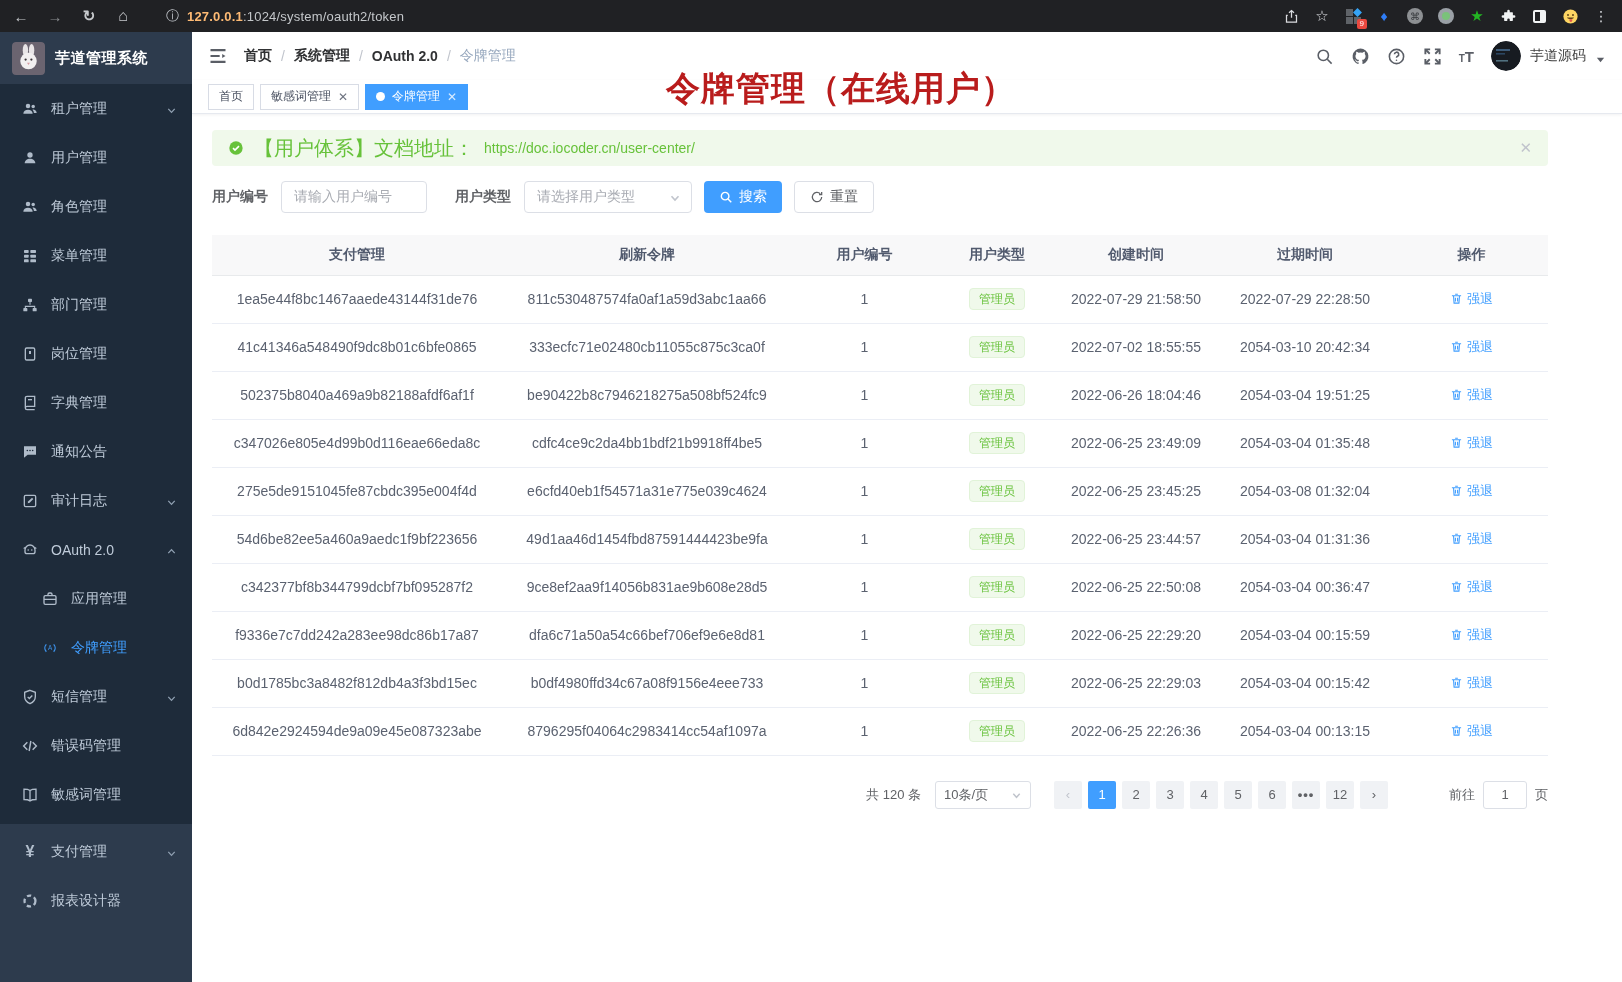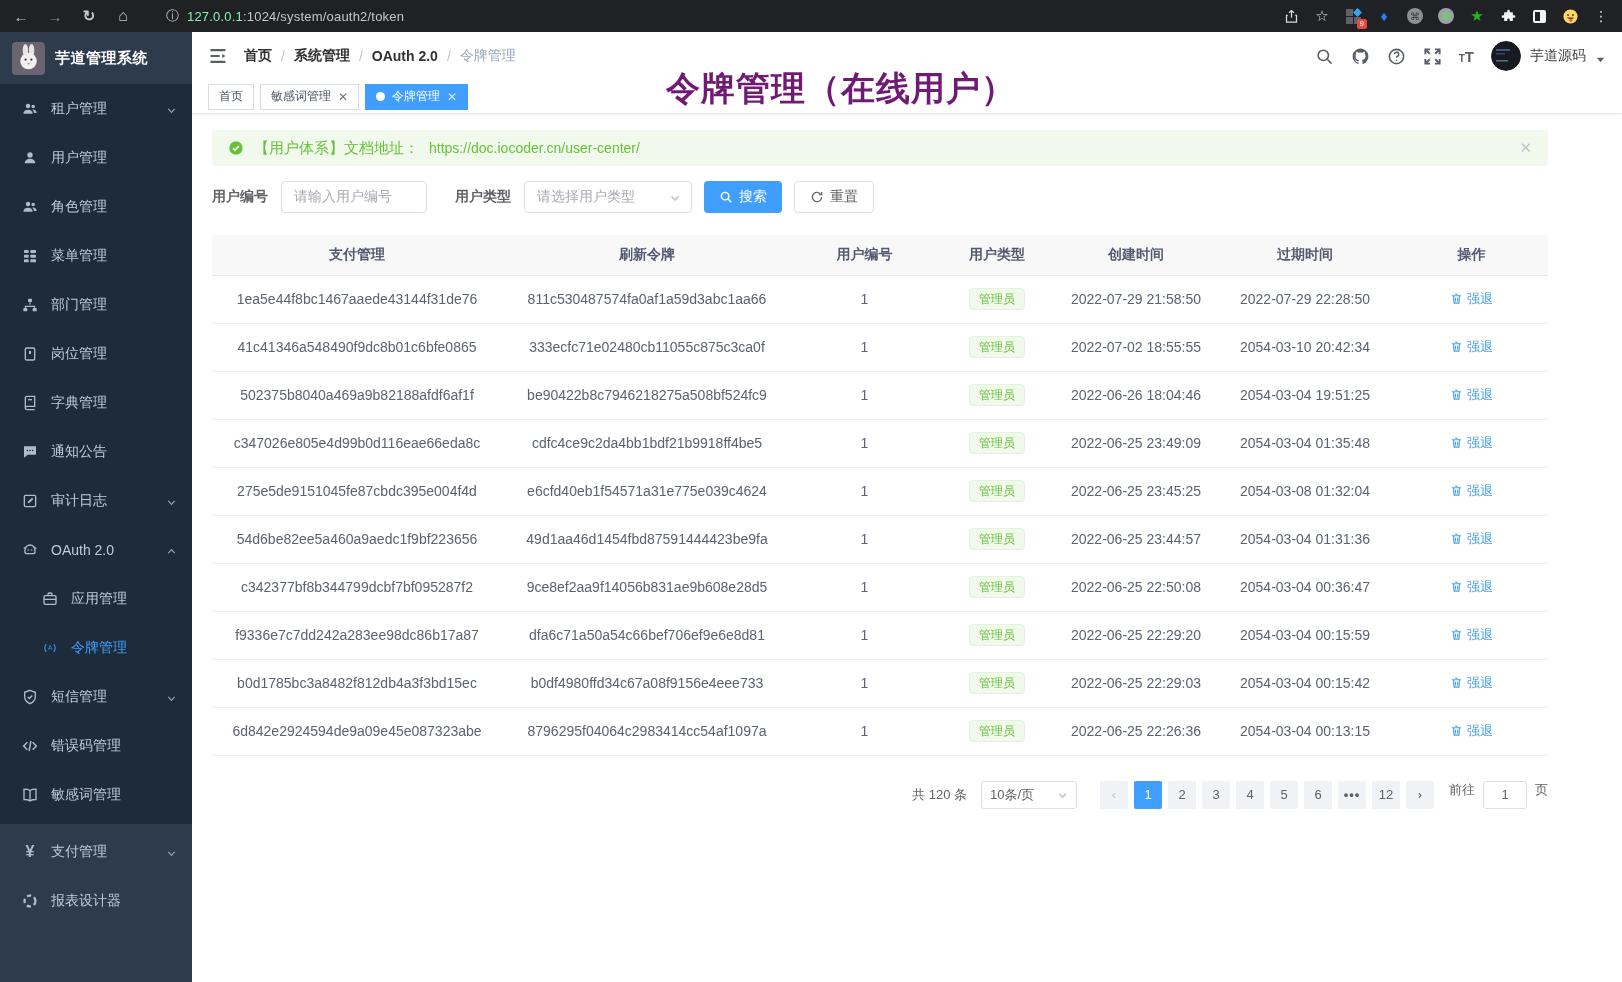--- a/index.html
+++ b/index.html
@@ -6,21 +6,21 @@
   body { font-family:"Liberation Sans", sans-serif; }
   .screen { width:1622px; height:982px; position:relative; background:#fff; overflow:hidden; }
 
   
   .chrome { height:32px; background:#202124; display:flex; align-items:center; padding:0 12px; color:#c7cacd; gap:16px; }
   .chrome .navic { font-size:15px; width:18px; text-align:center; cursor:pointer; }
   .chrome .dim { color:#8a8d90; }
   .urlbox { display:flex; align-items:center; gap:8px; margin-left:18px; flex:1; }
   .urlbox .info { color:#bdc1c6; font-size:13px; }
   .url { font-size:13px; color:#dfe1e5; letter-spacing:.2px; }
-  .url b { color:#86efac; font-weight:normal; }
+  .url b { color:#fdba74; font-weight:bold; }
   .url span.rest { color:#c4c7ca; font-weight:normal; }
   .chrome-right { display:flex; align-items:center; gap:13px; }
   .ext { position:relative; width:18px; height:18px; display:flex; align-items:center; justify-content:center; font-size:13px; cursor:pointer; }
   .ext .badge9 { position:absolute; right:-5px; bottom:-4px; background:#e9483f; color:#fff; font-size:8px; padding:0 3px; border-radius:2px; line-height:10px; height:10px; }
   .sq4 { display:grid; grid-template-columns:7px 7px; grid-gap:1px; }
   .sq4 i { width:7px; height:7px; background:#5f6368; }
   .sq4 i.b { background:#35a3f5; transform:rotate(45deg); scale:.9; }
   .gem { color:#2f7df6; font-size:14px; }
   .gcircle { width:16px; height:16px; border-radius:50%; background:#8d9093; color:#34373a; font-size:10px; display:flex; align-items:center; justify-content:center; }
   .reccircle { width:16px; height:16px; border-radius:50%; background:#9aa0a6; display:flex; align-items:center; justify-content:center; }
@@ -74,21 +74,21 @@
   .tag { height:26px; display:inline-flex; align-items:center; padding:0 10px; border:1px solid #d8dce5; background:#fff; font-size:12px; color:#495060; gap:7px; cursor:pointer; white-space:nowrap; }
   .tag .dot { width:9px; height:9px; border-radius:50%; background:#fff; display:none; }
   .tag.active { background:#409eff; border-color:#409eff; color:#fff; }
   .tag.active .dot { display:inline-block; }
   .tag .x { font-size:12px; opacity:.8; cursor:pointer; }
 
   
   .content { padding:16px 0 0 20px; width:1356px; }
   .alert { width:1336px; height:36px; background:#f0f9eb; border-radius:4px; display:flex; align-items:center; padding:0 16px; gap:10px; }
   .alert .aicon { width:16px; height:16px; display:inline-flex; }
-  .alert-text { font-size:15px; color:#67c23a; }
+  .alert-text { font-size:20px; color:#67c23a; }
   .alert-link { font-size:14px; color:#67c23a; text-decoration:none; cursor:pointer; }
   .alert-close { margin-left:auto; color:#c0c4cc; font-size:15px; cursor:pointer; }
 
   .filters { display:flex; align-items:center; margin-top:15px; }
   .flabel { font-size:14px; font-weight:bold; color:#606266; margin-right:13px; }
   .finput { width:146px; height:32px; border:1px solid #dcdfe6; border-radius:4px; display:flex; align-items:center; padding:0 12px; color:#a8abb2; font-size:14px; background:#fff; margin-right:28px; }
   .fselect { width:168px; height:32px; border:1px solid #dcdfe6; border-radius:4px; display:flex; align-items:center; justify-content:space-between; padding:0 10px 0 12px; color:#a8abb2; font-size:14px; background:#fff; margin-right:12px; cursor:pointer; }
   .fselect .chev { width:12px; height:12px; color:#c0c4cc; }
   .btn { height:32px; border-radius:4px; padding:0 15px; display:inline-flex; align-items:center; gap:6px; font-size:14px; cursor:pointer; border:none; }
   .btn .bic { width:14px; height:14px; display:inline-flex; }
@@ -104,21 +104,21 @@
 
   .pagination { margin-top:25px; width:1336px; display:flex; align-items:center; justify-content:flex-end; font-size:13px; color:#606266; }
   .pg-total { margin-right:14px; }
   .size-select { width:96px; height:28px; border:1px solid #dcdfe6; border-radius:3px; display:flex; align-items:center; justify-content:space-between; padding:0 8px; color:#606266; cursor:pointer; background:#fff; }
   .size-select .chev { width:11px; height:11px; color:#c0c4cc; }
   .pager { display:flex; align-items:center; margin:0 12px 0 20px; }
   .page { min-width:28px; height:28px; padding:0 4px; background:#f0f2f5; border-radius:2px; display:flex; align-items:center; justify-content:center; color:#606266; margin:0 3px; cursor:pointer; font-size:13px; }
   .page.active { background:#409eff; color:#fff; }
   .page.disabled { color:#c0c4cc; cursor:default; }
   .page.ellipsis { letter-spacing:1px; font-weight:bold; }
-  .goto { display:flex; gap:8px; }
+  .goto { display:flex; align-items:center; gap:8px;margin-left:46px; }
   .goto-input { width:44px; height:28px; border:1px solid #dcdfe6; border-radius:3px; display:flex; align-items:center; justify-content:center; color:#606266; background:#fff; }
 
   .annotation { position:absolute; left:666px; top:66px; font-size:34px; font-weight:bold; letter-spacing:1px; pointer-events:none; }
 </style>
 </head>
 <body>
 
 <div class="screen">
 
   <div class="chrome">
@@ -715,14 +715,14 @@
             <span>前往</span>
             <span class="goto-input">1</span>
             <span>页</span>
           </div>
         </div>
 
       </div>
     </div>
   </div>
 
-  <div class="annotation" style="color: #701a75;">令牌管理（在线用户）</div>
+  <div class="annotation" style="color: #b91c1c;">令牌管理（在线用户）</div>
 </div>
 
 </body></html>

